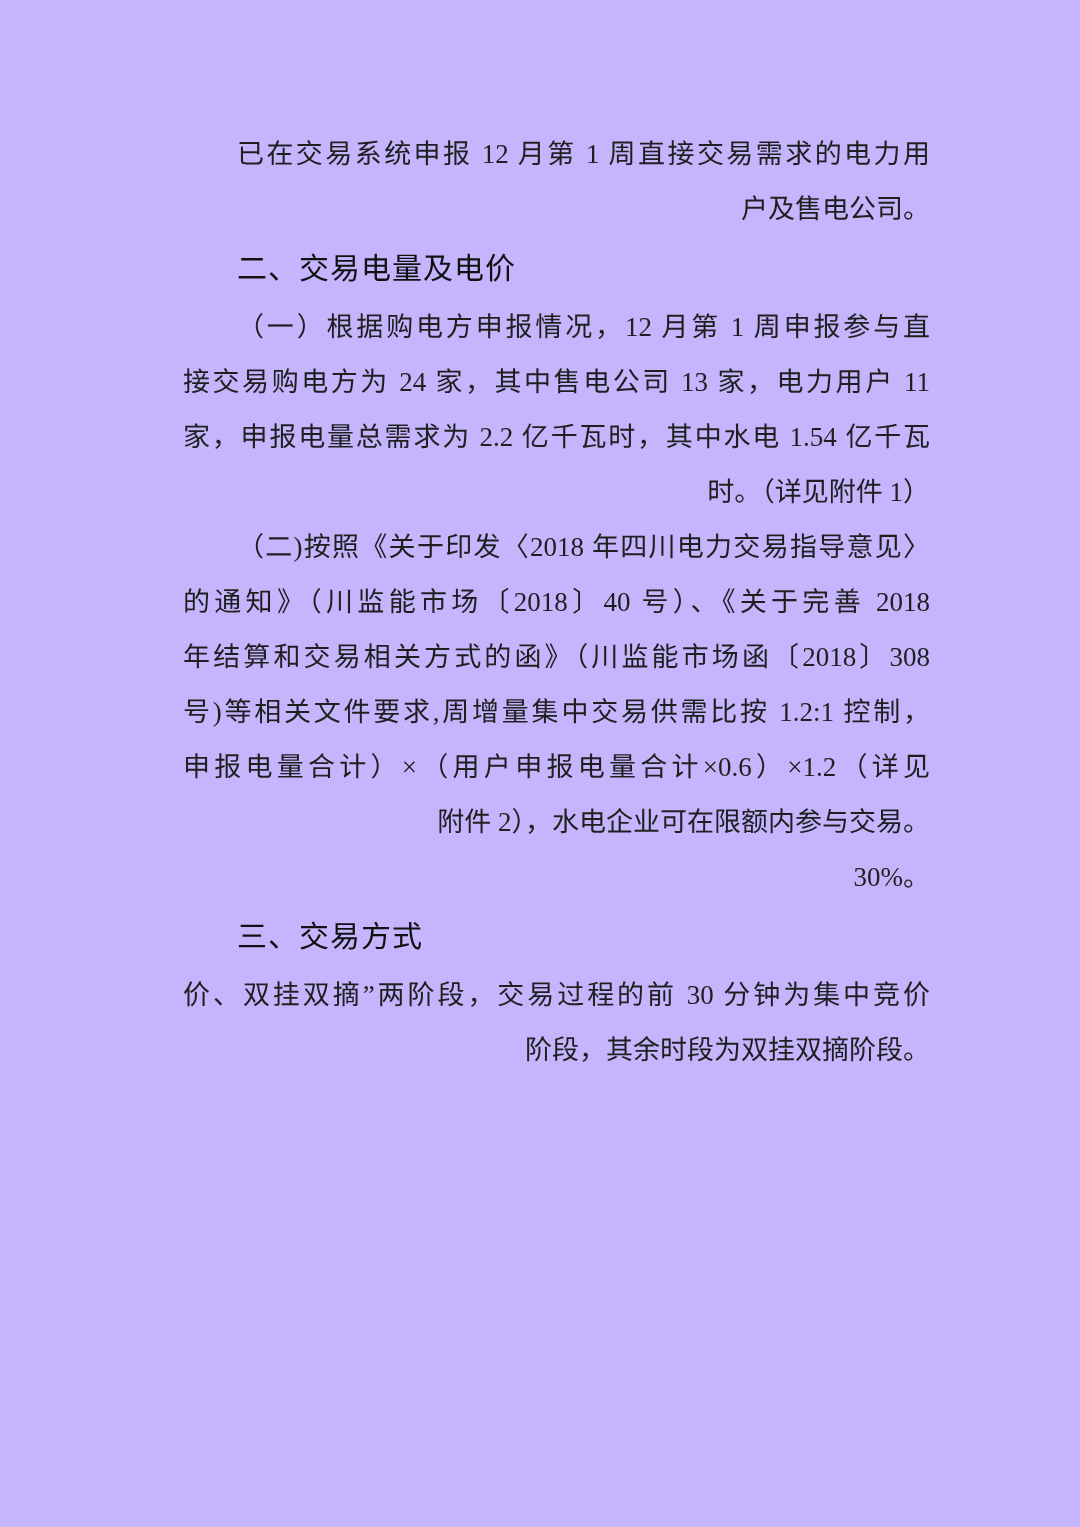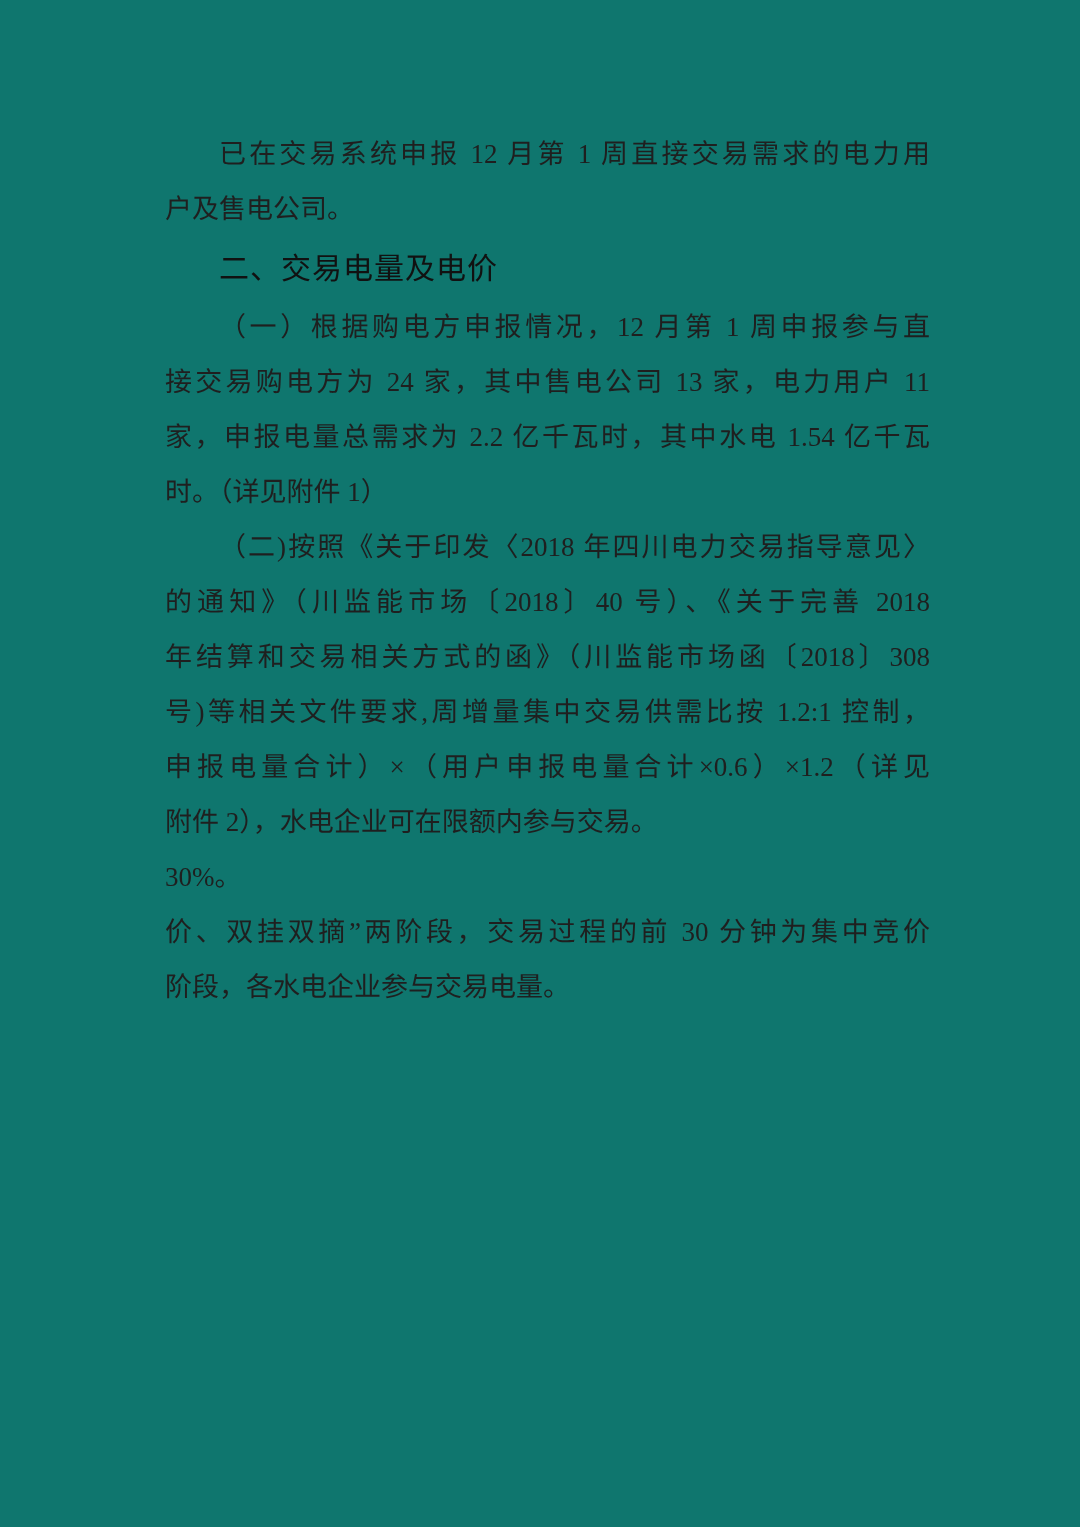--- a/index.html
+++ b/index.html
@@ -8,37 +8,38 @@
     width: 1080px;
     height: 1527px;
     position: relative;
     overflow: hidden;
     font-family: "Liberation Serif", "DejaVu Serif", serif;
     color: #1f1f1f;
   }
   .page {
     position: absolute;
     inset: 0;
-    background: #0f766e;
+    background: #c4b5fd;
+    padding-left: 18px;
   }
   .doc {
     padding: 127px 150px 0 165px;
   }
   .line {
     font-size: 27px;
     height: 55px;
     line-height: 55px;
     text-align: justify;
     text-align-last: justify;
     color: #1f1f1f;
     overflow: visible;
   }
   .line.last {
     text-align-last: auto;
-    text-align: left;
+    text-align: right;
   }
   .line.indent {
     padding-left: 54px;
   }
   .heading {
     font-family: "Liberation Sans", "DejaVu Sans", sans-serif;
     font-weight: 400;
     font-size: 30px;
     height: 55px;
     line-height: 55px;
@@ -67,18 +68,19 @@
 
     <p class="line indent">（二)按照《关于印发〈2018 年四川电力交易指导意见〉</p>
     <p class="line">的通知》（川监能市场〔2018〕40 号）、《关于完善 2018</p>
     <p class="line">年结算和交易相关方式的函》（川监能市场函〔2018〕308</p>
     <p class="line">号)等相关文件要求,周增量集中交易供需比按 1.2:1 控制，</p>
     <p class="line">申报电量合计）×（用户申报电量合计×0.6）×1.2（详见</p>
     <p class="line last">附件 2），水电企业可在限额内参与交易。</p>
 
     <p class="line last">30%。</p>
 
+    <h2 class="heading">三、交易方式</h2>
 
     <p class="line">价、双挂双摘”两阶段，交易过程的前 30 分钟为集中竞价</p>
-    <p class="line last">阶段，各水电企业参与交易电量。</p>
+    <p class="line last">阶段，其余时段为双挂双摘阶段。</p>
 
   </div>
 </div>
 
 </body></html>

